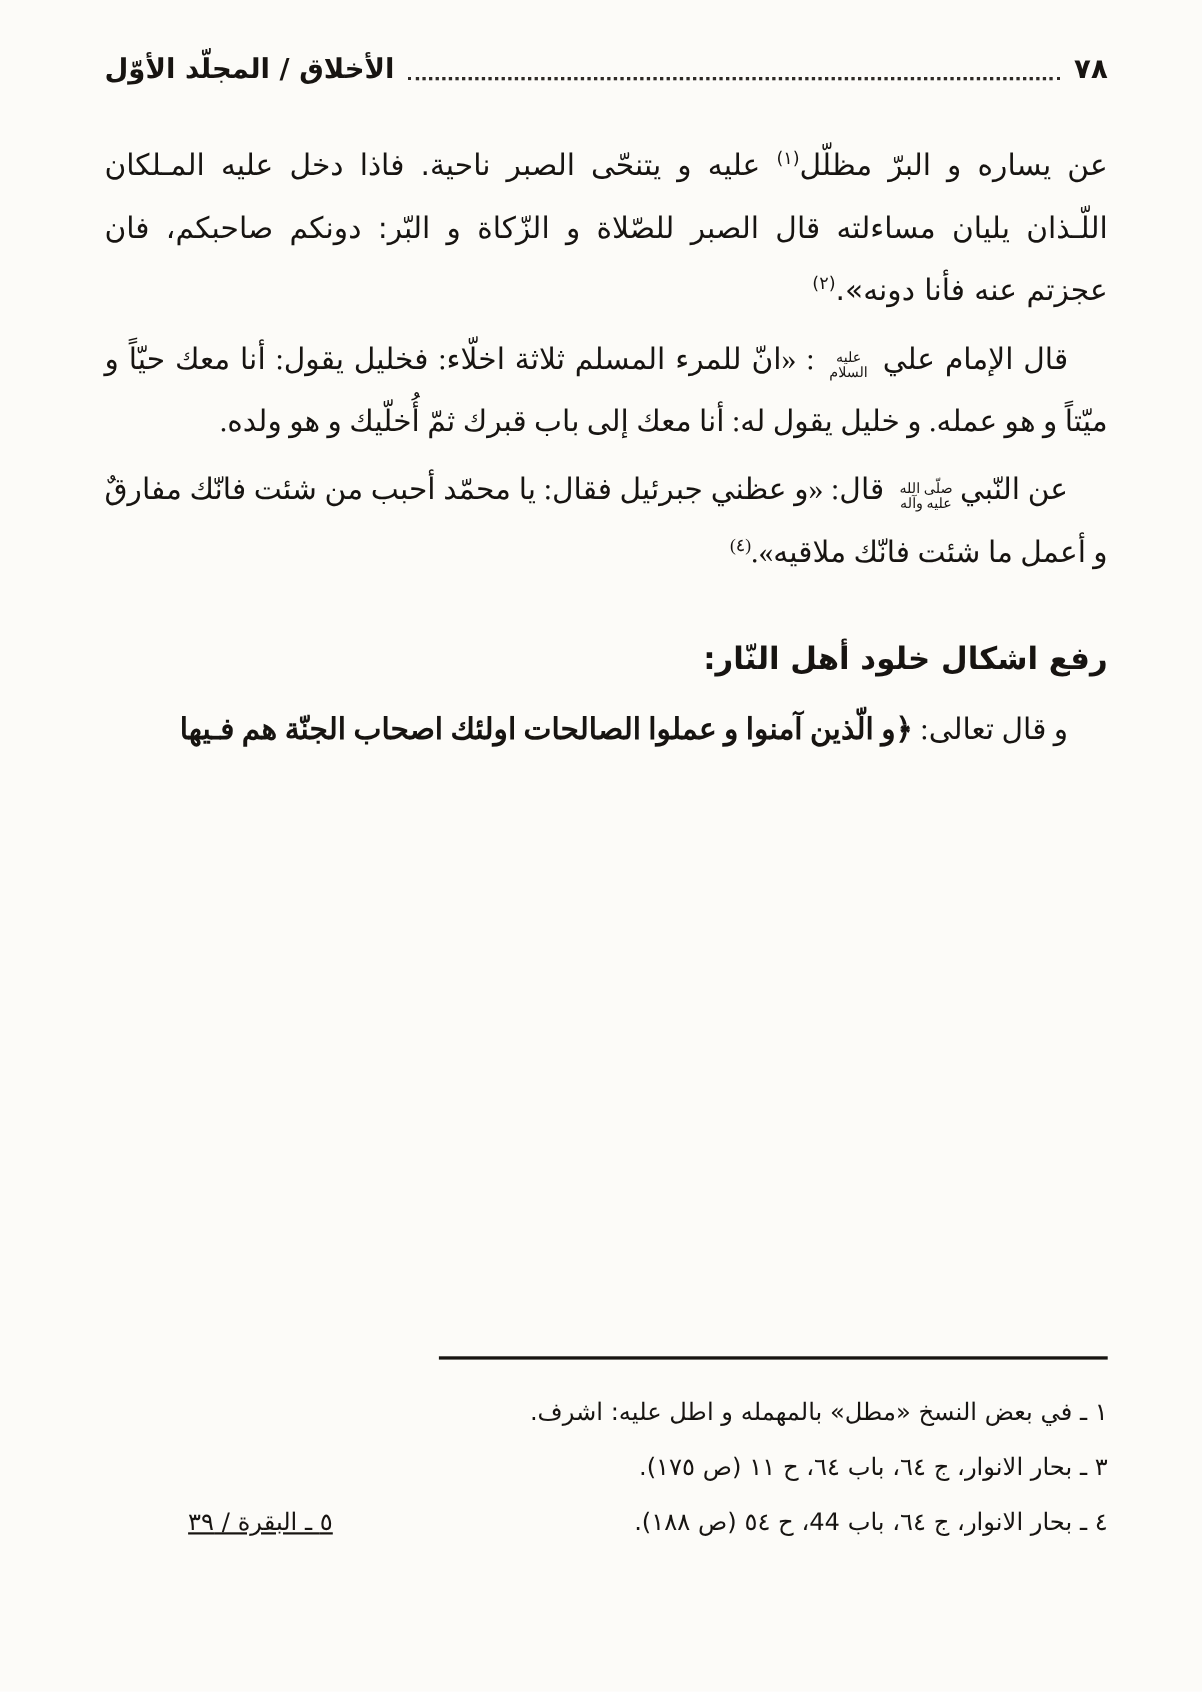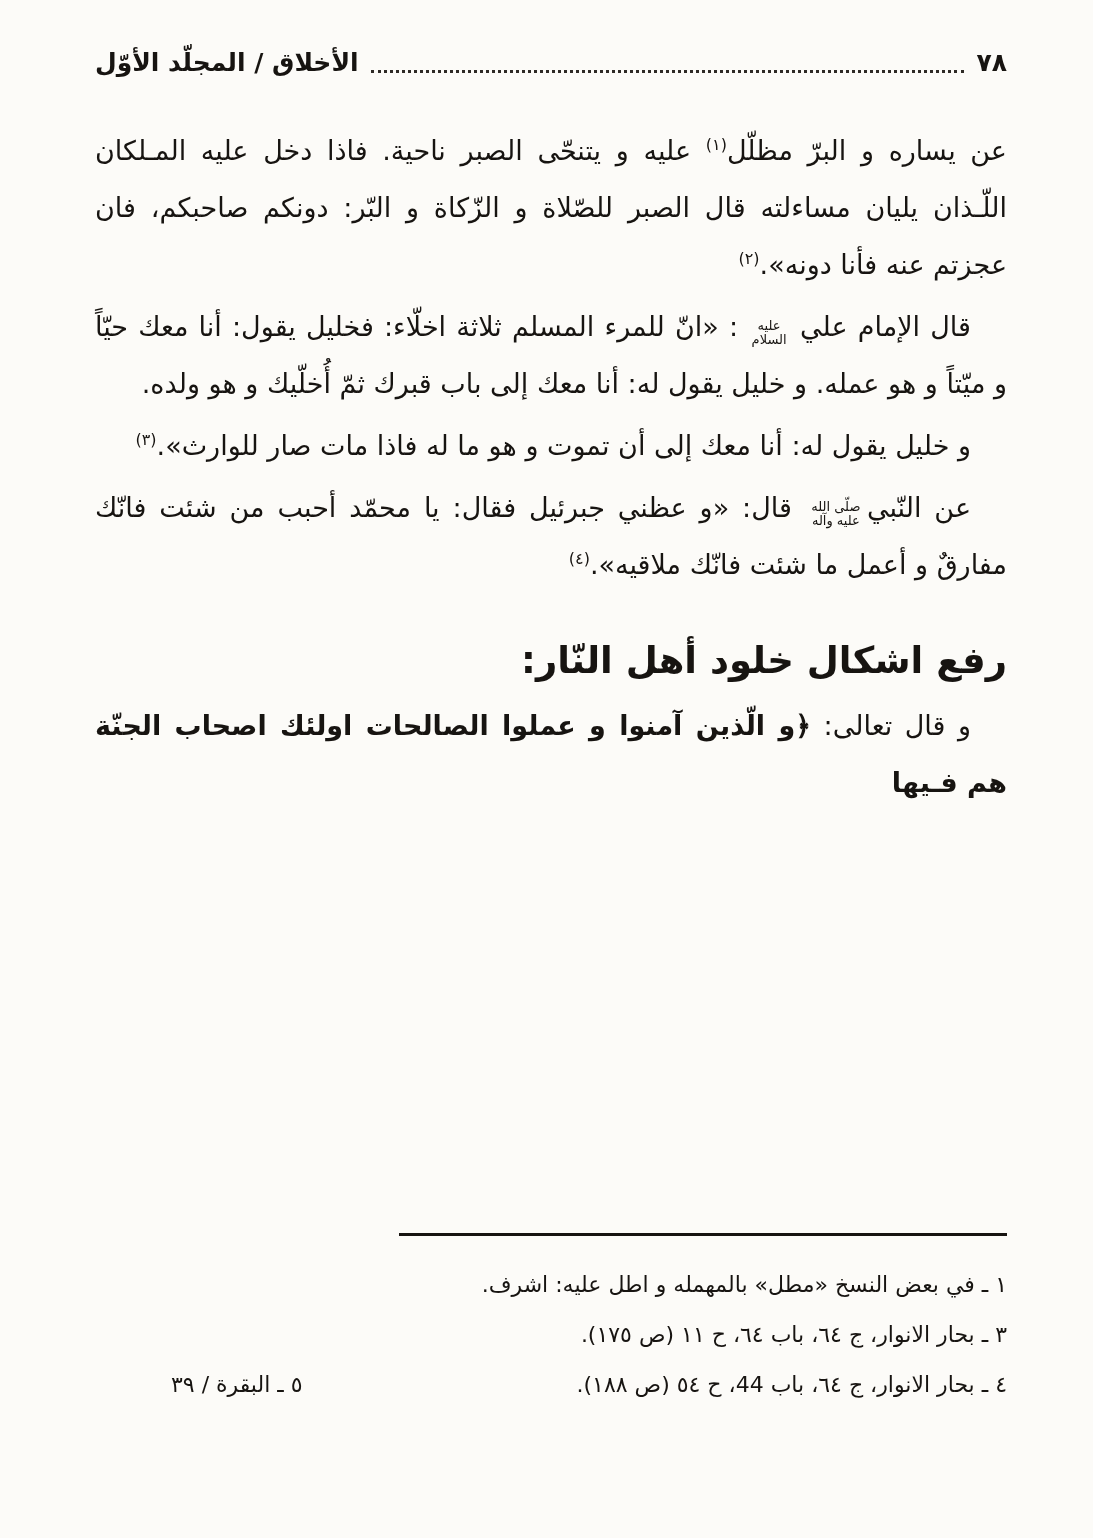--- a/index.html
+++ b/index.html
@@ -33,39 +33,39 @@
   }
   
   .body {
     margin-top: 42px;
     font-size: 27px;
     line-height: 57px;
     text-align: justify;
     text-justify: inter-word;
   }
   .body p + p { margin-top: 5px; }
-  .para.indent { text-indent: 36px; }
+  .para.indent { text-indent: 36px; font-family: Liberation Serif, serif; }
   sup {
     font-size: 16px;
     line-height: 0;
     vertical-align: 10px;
   }
   .honorific {
     display: inline-block;
     font-size: 13px;
     line-height: 14px;
     max-width: 54px;
     text-align: center;
     vertical-align: -8px;
     margin: 0 4px;
     white-space: normal;
     text-indent: 0;
   }
   .heading {
-    font-size: 37px;
+    font-size: 28px;
     font-weight: bold;
     margin: 48px 0 16px 0;
     line-height: 40px;
   }
   .verse { font-weight: bold; }
   
   .footnotes {
     position: absolute;
     right: 86px; left: 95px;
     bottom: 128px;
@@ -78,40 +78,39 @@
   }
   .fn-line {
     line-height: 50px;
     text-align: right;
   }
   .fn-row {
     display: flex;
     justify-content: space-between;
     align-items: baseline;
   }
-  .fn-left { margin-left: 76px; }
+  .fn-left { margin-left: 76px; text-decoration: underline; }
 </style>
 </head>
 <body>
 
 <div class="page">
 
   <header class="header">
     <span>٧٨</span>
     <span class="leader"></span>
     <span>الأخلاق / المجلّد الأوّل</span>
   </header>
 
   <main class="body">
 
     <p class="para"><span>عن يساره و البرّ مظلّل</span><sup>(١)</sup><span> عليه و يتنحّى الصبر ناحية. فاذا دخل عليه المـلكان اللّـذان يليان مساءلته قال الصبر للصّلاة و الزّكاة و البّر: دونكم صاحبكم، فان عجزتم عنه فأنا دونه».</span><sup>(٢)</sup></p>
 
     <p class="para indent"><span>قال الإمام علي</span><span class="honorific">عليه السلام</span><span>: «انّ للمرء المسلم ثلاثة اخلّاء: فخليل يقول: أنا معك حيّاً و ميّتاً و هو عمله. و خليل يقول له: أنا معك إلى باب قبرك ثمّ أُخلّيك و هو ولده.</span></p>
 
-    <p class="para indent"><span>و خليل يقول له: أنا معك إلى أن تموت و هو ما له فاذا مات صار للوارث».</span><sup>(٣)</sup></p>
 
     <p class="para indent"><span>عن النّبي</span><span class="honorific">صلّى الله عليه وآله</span><span> قال: «و عظني جبرئيل فقال: يا محمّد أحبب من شئت فانّك مفارقٌ و أعمل ما شئت فانّك ملاقيه».</span><sup>(٤)</sup></p>
 
     <h2 class="heading">رفع اشكال خلود أهل النّار:</h2>
 
 
 
 
     <p class="para indent"><span>و قال تعالى: </span><span class="verse">﴿و الّذين آمنوا و عملوا الصالحات اولئك اصحاب الجنّة هم فـيها</span></p>
 

